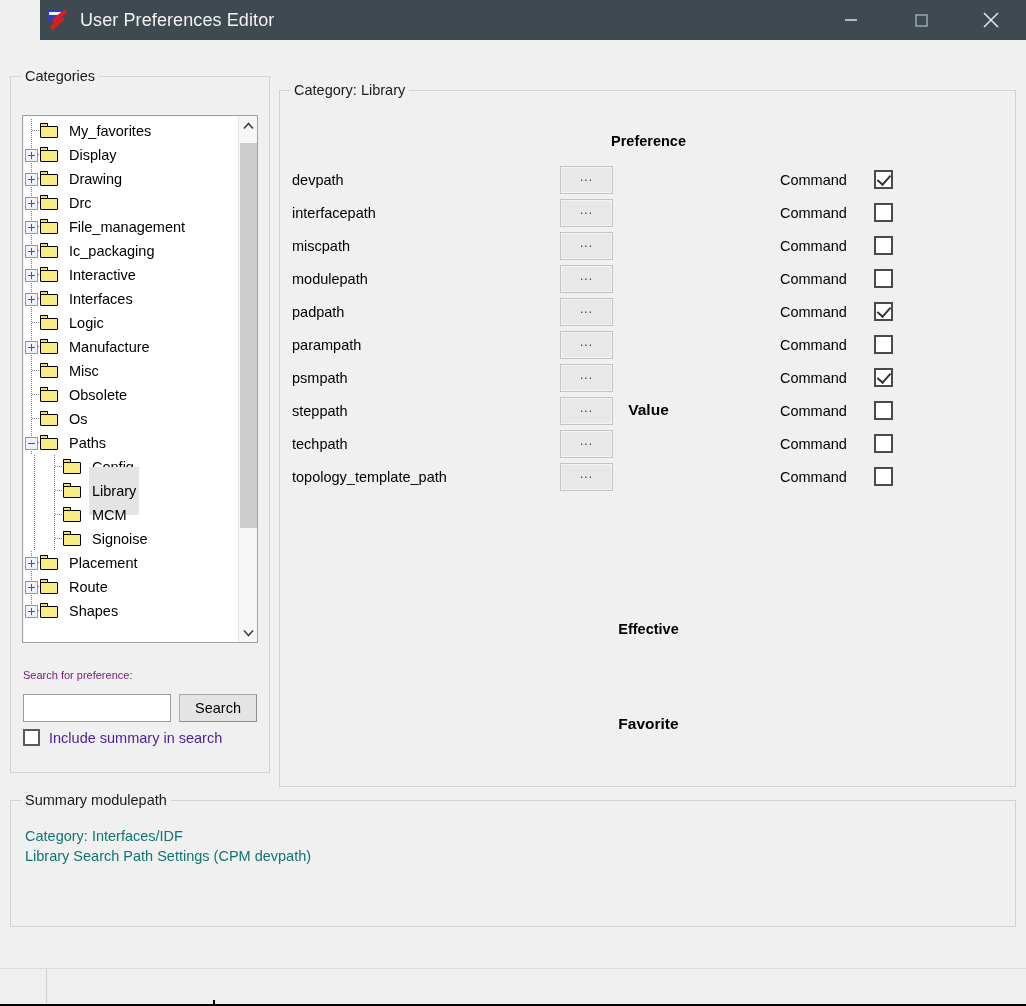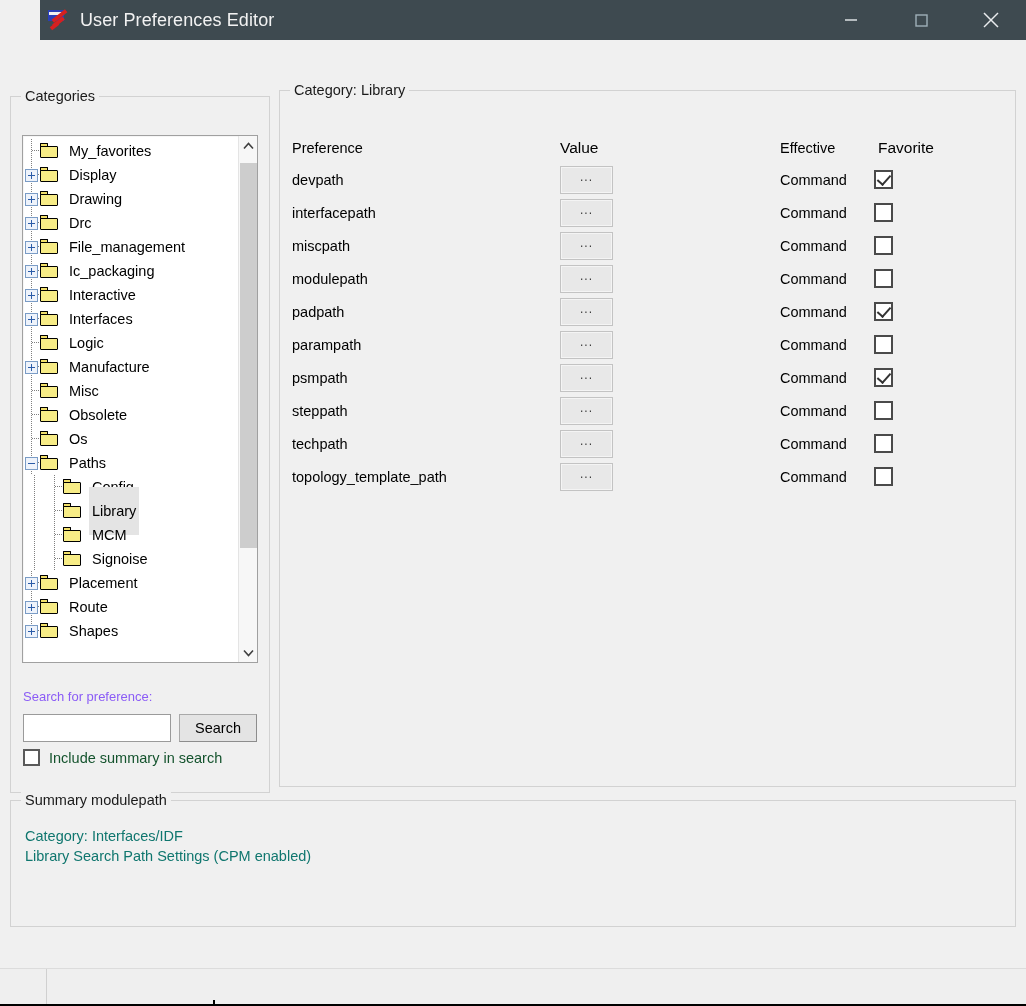--- a/index.html
+++ b/index.html
@@ -91,21 +91,21 @@
     position: absolute;
     top: -9px; left: 10px;
     background: #f0f0f0;
     padding: 0 4px;
     font-size: 14.5px;
     color: #1a1a1a;
     white-space: nowrap;
   }
 
   
-  #grp-categories { left: 10px; top: 56px; width: 260px; height: 697px; }
+  #grp-categories { left: 10px; top: 36px; width: 260px; height: 697px; }
   #grp-category   { left: 279px; top: 50px; width: 737px; height: 697px; }
   #grp-summary    { left: 10px; top: 760px; width: 1006px; height: 127px; }
 
   
   .treebox {
     position: absolute;
     left: 11px; top: 38px;
     width: 236px; height: 528px;
     background: #ffffff;
     border: 1px solid #a0a0a0;
@@ -221,21 +221,21 @@
     position: absolute;
     left: 1px; width: 17px;
     top: 27px; height: 385px;
     background: #cdcdcd;
   }
 
   
   .search-label {
     position: absolute;
     left: 12px; top: 592px;
-    font-size: 13px; color: #8b5cf6;
+    font-size: 11px; color: #701a75;
   }
   .search-input {
     position: absolute;
     left: 12px; top: 617px;
     width: 148px; height: 28px;
     background: #fff;
     border: 1px solid #9a9a9a;
     font-family: "Liberation Sans", sans-serif;
     font-size: 14px;
     padding: 0 4px;
@@ -251,42 +251,42 @@
     border-bottom-color: #8d8d8d;
     font-family: "Liberation Sans", sans-serif;
     font-size: 14.5px;
     color: #000;
     cursor: default;
   }
   .inc-sum {
     position: absolute;
     left: 12px; top: 652px;
     display: flex; align-items: center;
-    font-size: 14.5px; color: #14532d;
+    font-size: 14.5px; color: #4c1d95;
   }
   .cbx {
     width: 17px; height: 17px;
     border: 2px solid #5a5a5a;
     background: #fff;
     position: relative;
     flex: 0 0 17px;
     margin-right: 9px;
   }
 
   
   .ptable {
     position: absolute;
     left: 12px; top: 42px;
     right: 10px;
   }
   .prow {
     display: flex; align-items: center;
     height: 33px;
   }
-  .prow.head { height: 30px; font-weight: normal; font-size: 15.5px; }
+  .prow.head { height: 30px; font-weight: bold; font-size: 15.5px; flex-direction: column; }
   .c-pref  { flex: 0 0 268px; font-size: 14.5px; color: #000; }
   .c-val   { flex: 0 0 220px; }
   .c-eff   { flex: 0 0 94px; font-size: 14.5px; color: #000; }
   .c-fav   { flex: 0 0 60px; text-align: right; }
   .prow.head .c-pref { flex: 0 0 268px; }
   .prow.head .c-val  { flex: 0 0 220px; }
   .prow.head .c-eff  { flex: 0 0 94px; }
   .prow.head .c-fav  { flex: 0 0 60px; }
 
   .dots-btn {
@@ -810,21 +810,21 @@
               </div>
             </div>
           </div>
       </div>
     </div>
 
     <div class="group" id="grp-summary">
       <div class="glabel">Summary modulepath</div>
       <div class="sum-lines">
         <div>Category: Interfaces/IDF</div>
-        <div>Library Search Path Settings (CPM enabled)</div>
+        <div>Library Search Path Settings (CPM devpath)</div>
       </div>
     </div>
 
     <div class="btnbar">
       <button class="dbtn" id="btn-ok">OK</button>
       <button class="dbtn" id="btn-cancel">Cancel</button>
       <button class="dbtn" id="btn-apply">Apply</button>
       <button class="dbtn" id="btn-listall">List All</button>
       <button class="dbtn" id="btn-info">Info...</button>
       <button class="dbtn" id="btn-help">Help</button>

